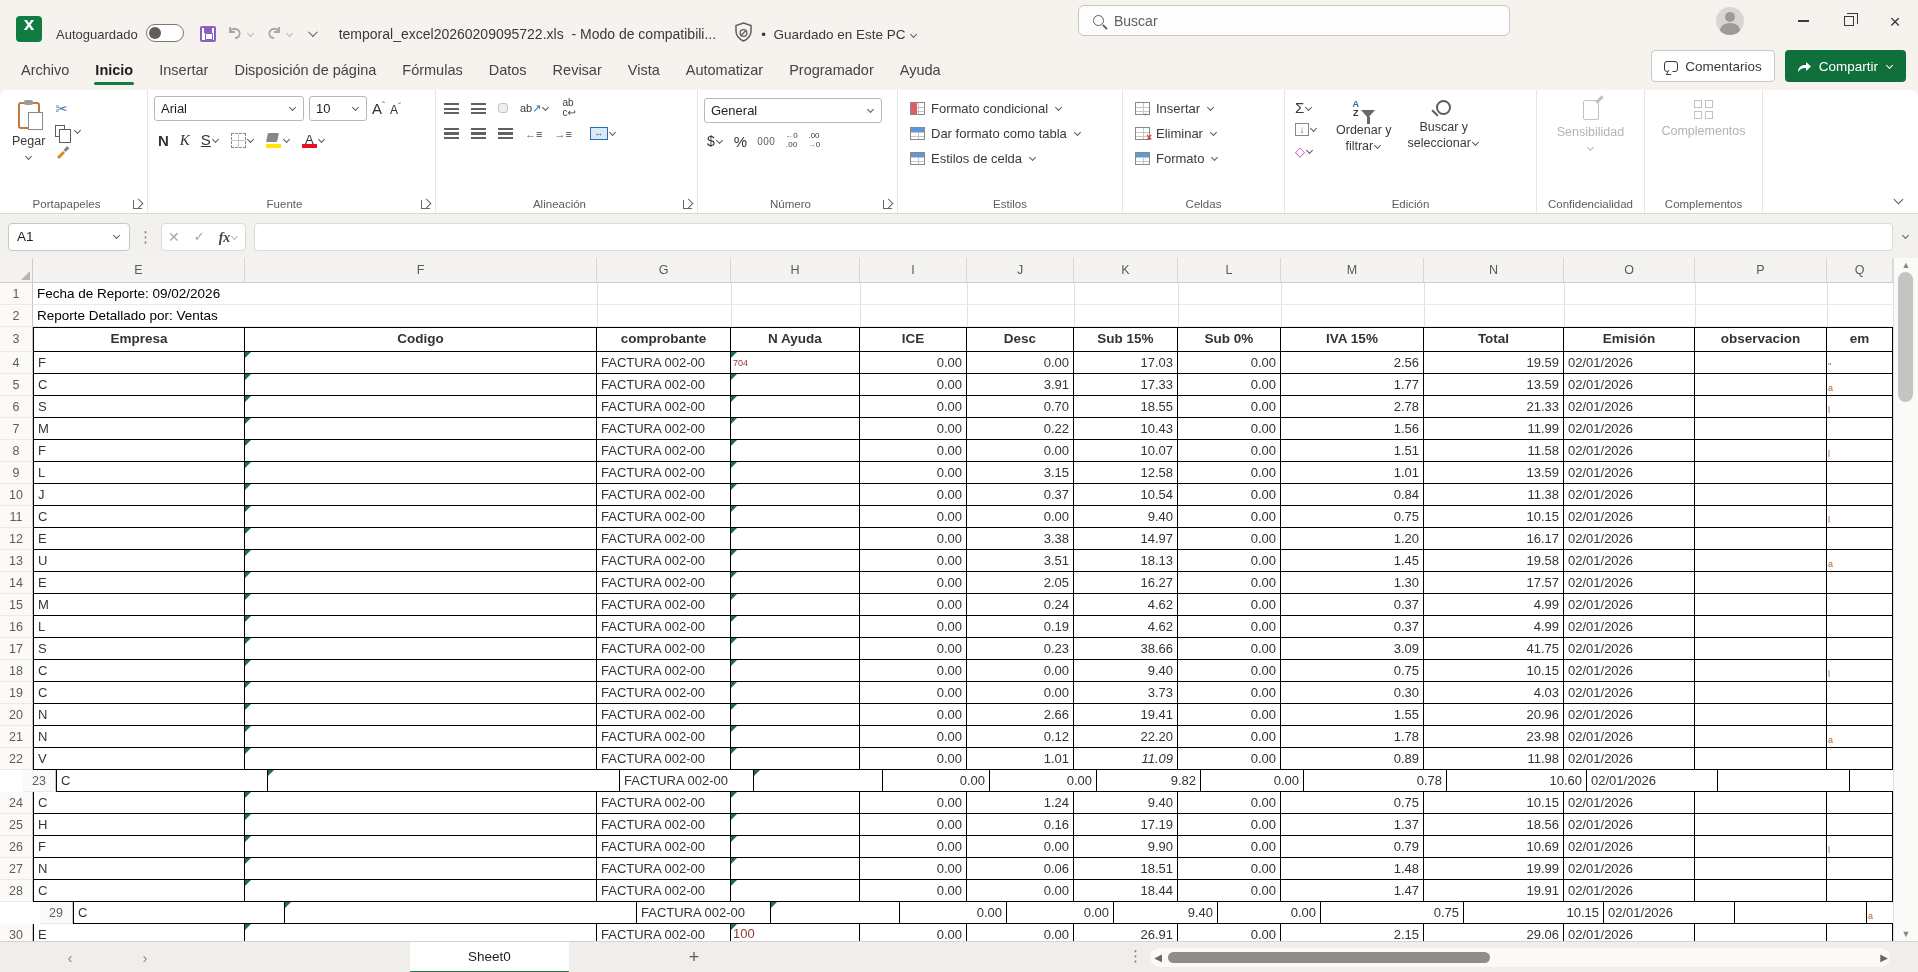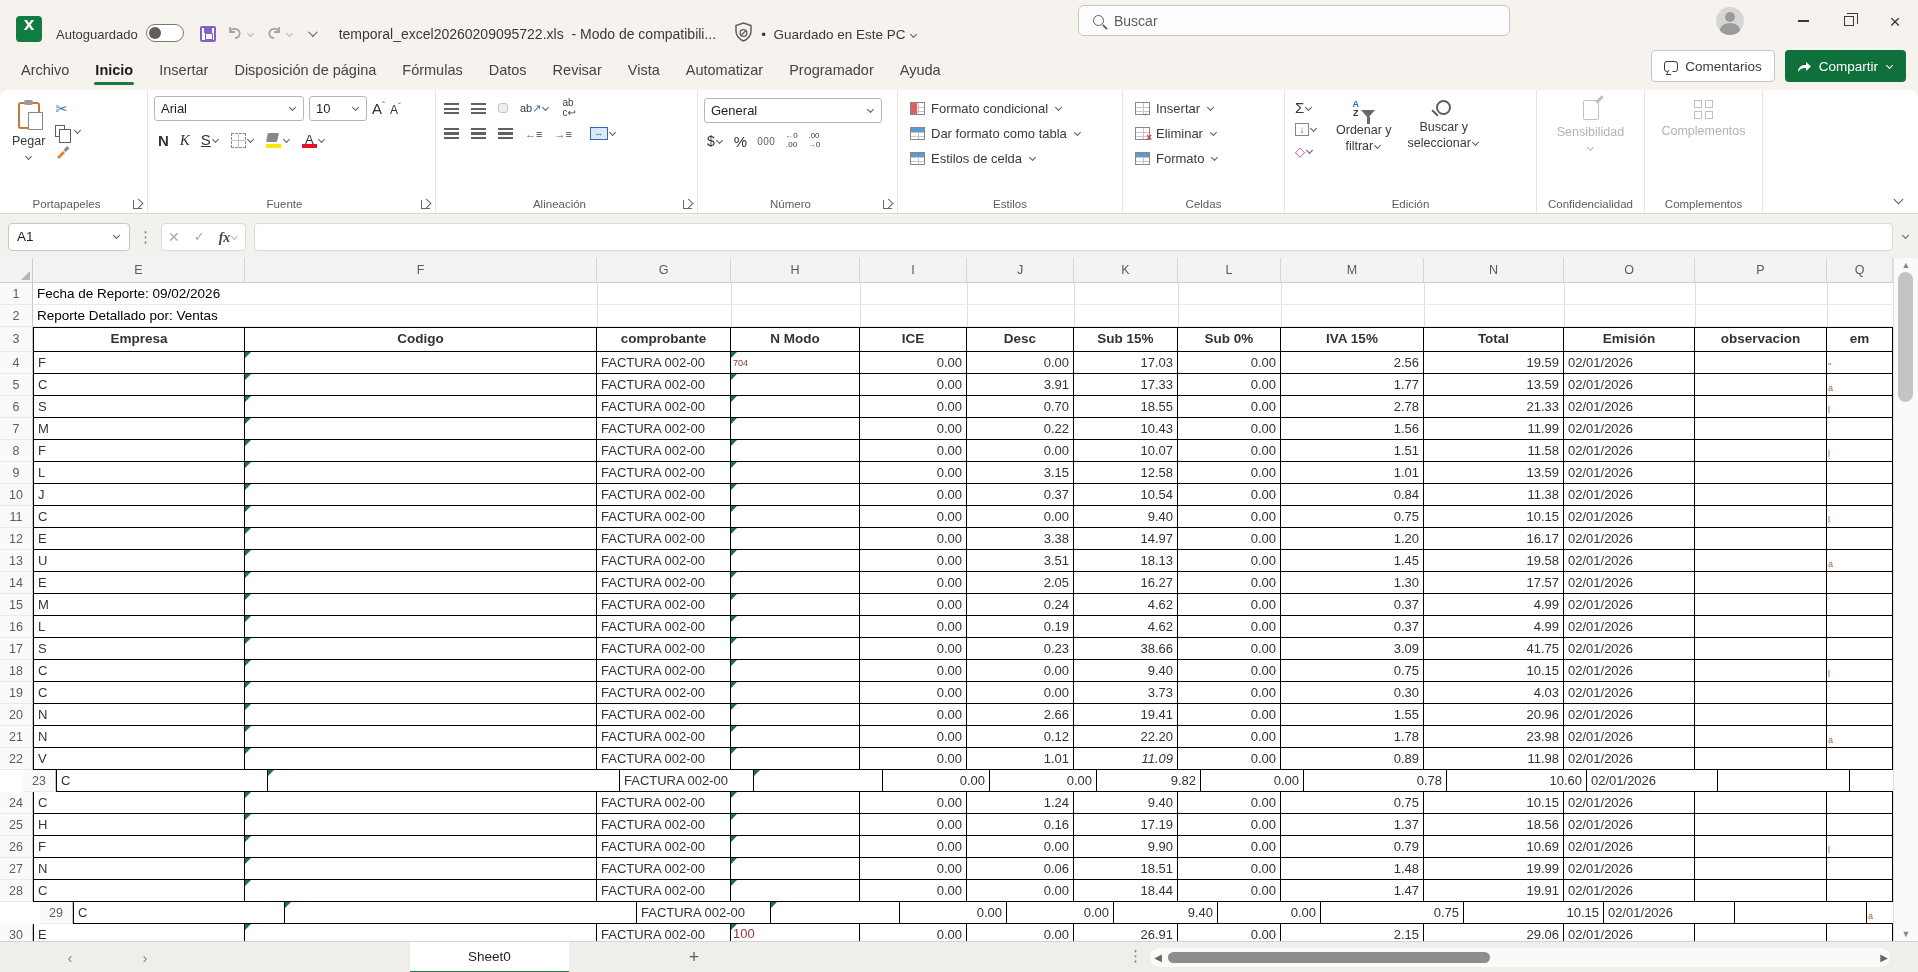--- a/index.html
+++ b/index.html
@@ -530,21 +530,21 @@
           <div class="cell hd bl" style="width: 212px; line-height: 22px;">
             <span class="ctr">Empresa</span>
           </div>
           <div class="cell hd" style="width: 352px; line-height: 22px;">
             <span class="ctr">Codigo</span>
           </div>
           <div class="cell hd" style="width: 134px; line-height: 22px;">
             <span class="ctr">comprobante</span>
           </div>
           <div class="cell hd" style="width: 129px; line-height: 22px;">
-            <span class="ctr">N Modo</span>
+            <span class="ctr">N Ayuda</span>
           </div>
           <div class="cell hd" style="width: 107px; line-height: 22px;">
             <span class="ctr">ICE</span>
           </div>
           <div class="cell hd" style="width: 107px; line-height: 22px;">
             <span class="ctr">Desc</span>
           </div>
           <div class="cell hd" style="width: 104px; line-height: 22px;">
             <span class="ctr">Sub 15%</span>
           </div>

